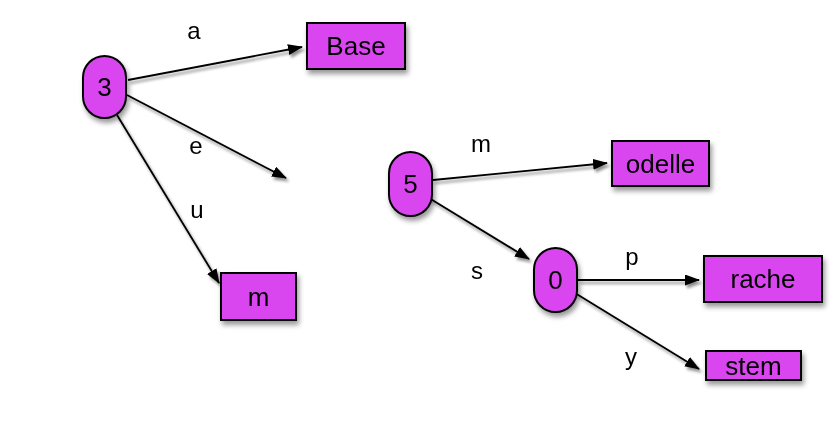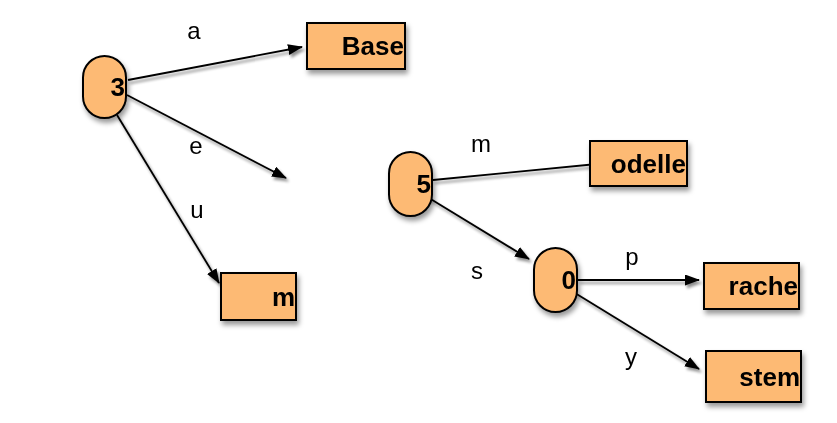--- a/index.html
+++ b/index.html
@@ -21,29 +21,28 @@
   .edges-svg {
     position: absolute;
     left: 0;
     top: 0;
     width: 837px;
     height: 423px;
   }
   .node {
     position: absolute;
     box-sizing: border-box;
-    background: #fdba74;
+    background: #d946ef;
     border: 2px solid #000000;
     display: flex;
     align-items: center;
-    justify-content: flex-end;
+    justify-content: center;
     font-size: 26px;
     line-height: 1;
     box-shadow: 2px 4px 5px rgba(0,0,0,0.40);
-    font-weight: bold;
   }
   .node.oval {
     border-width: 2.5px;
     border-radius: 999px;
   }
   .elabel {
     position: absolute;
     transform: translate(-50%, -50%);
     font-size: 24px;
     line-height: 1;
@@ -90,33 +89,33 @@
 
   <div class="node" style="left:306px; top:22px; width:100px; height:48px;">
     <span>Base</span>
   </div>
 
 
   <div class="node oval" style="left:388px; top:151px; width:45px; height:66px;">
     <span>5</span>
   </div>
 
-  <div class="node" style="left:589px; top:140px; width:99px; height:47px;">
+  <div class="node" style="left:611px; top:140px; width:99px; height:47px;">
     <span>odelle</span>
   </div>
 
   <div class="node oval" style="left:533px; top:247px; width:45px; height:66px;">
     <span>0</span>
   </div>
 
-  <div class="node" style="left:703px; top:255px; width:97px; height:48px;margin-top:7px;">
+  <div class="node" style="left:703px; top:255px; width:120px; height:48px;">
     <span>rache</span>
   </div>
 
-  <div class="node" style="left:705px; top:350px; width:97px; height:53px;">
+  <div class="node" style="left:705px; top:350px; width:97px; height:31px;">
     <span>stem</span>
   </div>
 
   <div class="node" style="left:220px; top:272px; width:77px; height:49px;">
     <span>m</span>
   </div>
 
   <span class="elabel" style="left:194px; top:31px;">a</span>
   <span class="elabel" style="left:196px; top:146px;">e</span>
   <span class="elabel" style="left:197px; top:210px;">u</span>

